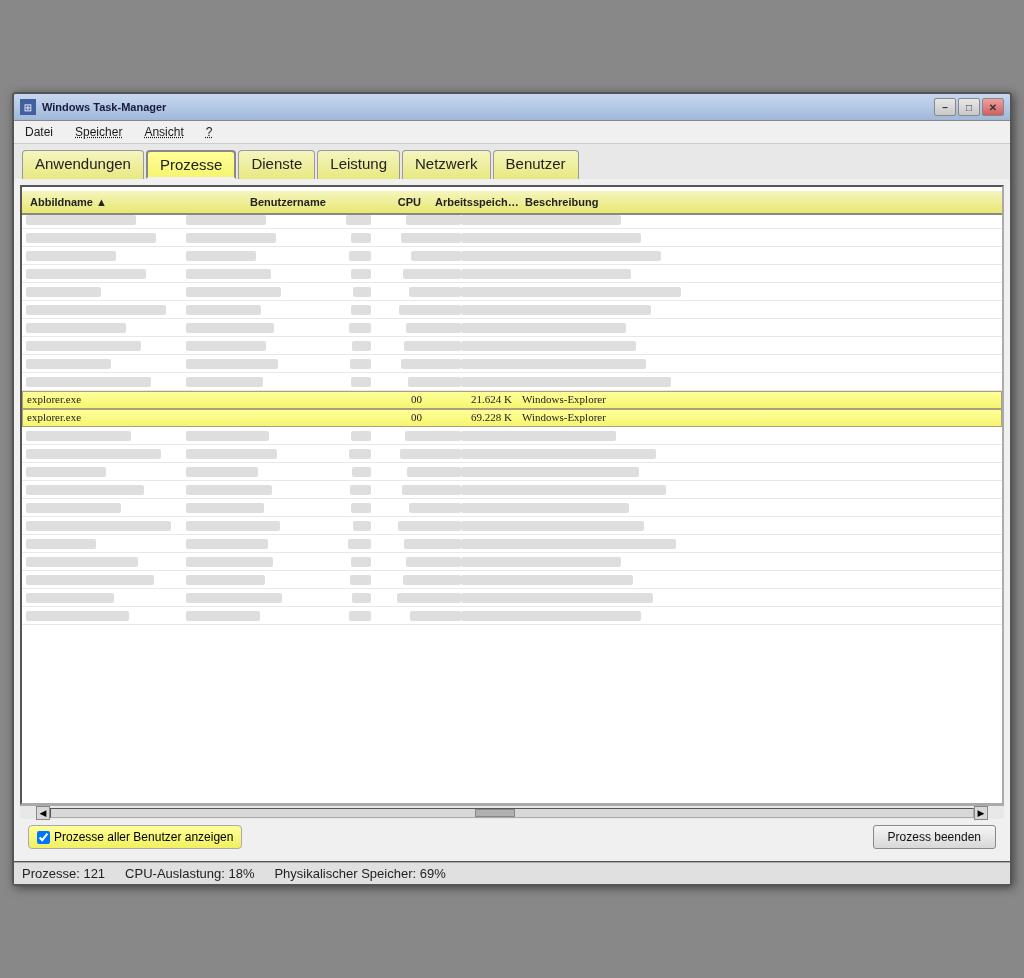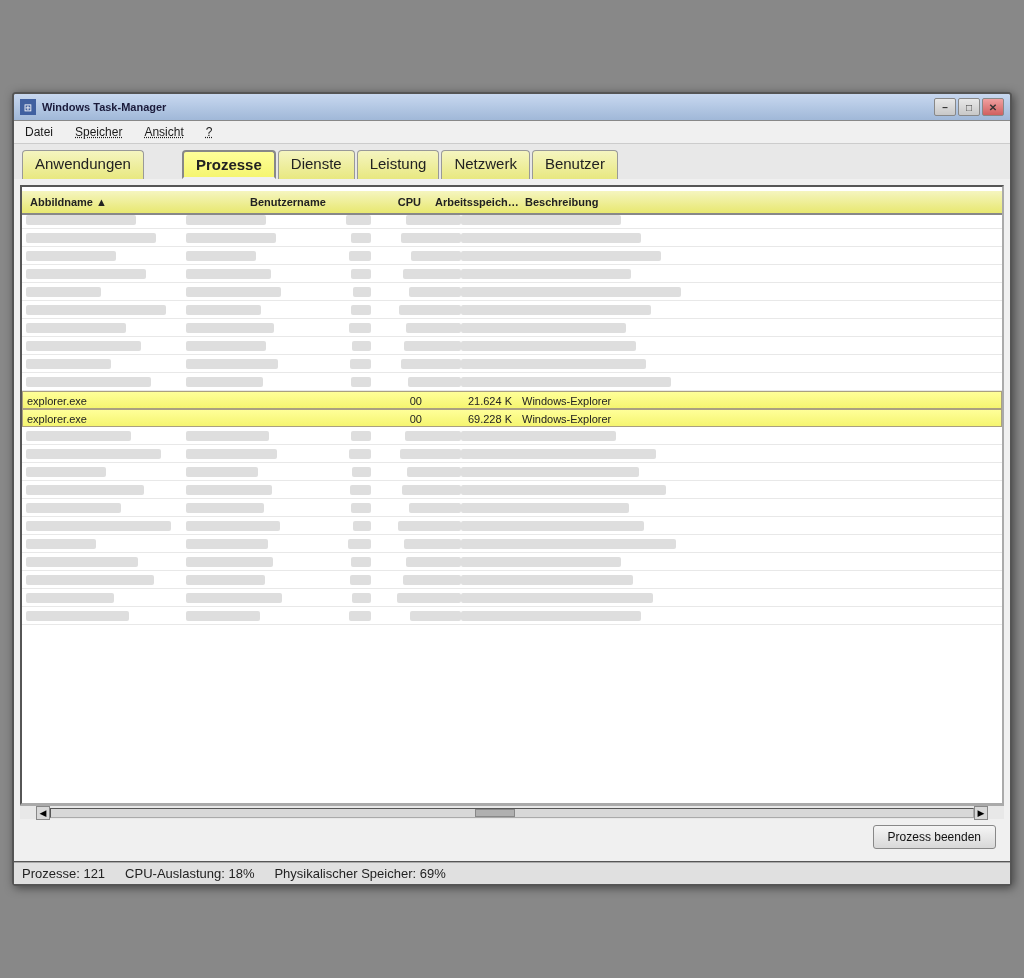--- a/index.html
+++ b/index.html
@@ -80,23 +80,22 @@
       background: linear-gradient(to bottom, #f5f5c0, #e8e880);
       cursor: pointer;
       font-size: 15px;
       border-radius: 4px 4px 0 0;
       color: #222;
     }
     .tab.active {
       background: linear-gradient(to bottom, #ffff99, #f5f570);
       border: 2px solid #888;
       border-bottom: 2px solid #f0f0f0;
-      font-weight: bold;
+      font-weight: normal;
       z-index: 2;
-      margin-left: 36px;
     }
     .content-area {
       background: #f0f0f0;
       padding: 6px;
     }
     .process-table-container {
       border: 2px inset #aaa;
       background: white;
       height: 620px;
       overflow: hidden;
@@ -128,21 +127,22 @@
     .table-body {
       flex: 1;
       overflow-y: auto;
       overflow-x: auto;
     }
     .table-row {
       display: flex;
       padding: 1px 4px;
       border-bottom: 1px solid #e8e8e8;
       min-height: 18px;
-      align-items: flex-end;
+      align-items: flex-start;
+      font-family: Liberation Serif, serif;
     }
     .table-row.highlighted {
       background: linear-gradient(to bottom, #ffff99, #f5f570);
       border: 1px solid #aaa080;
     }
     .cell {
       font-size: 11px;
       color: #222;
       white-space: nowrap;
       overflow: hidden;
@@ -660,20 +660,24 @@
 
     <div class="h-scrollbar">
       <div class="arrow-btn">◀</div>
       <div class="h-scroll-track">
         <div class="h-scroll-thumb"></div>
       </div>
       <div class="arrow-btn">▶</div>
     </div>
 
     <div class="bottom-bar">
+      <div class="show-all-checkbox">
+        <input type="checkbox" checked="" style="">
+        <label>Prozesse aller Benutzer anzeigen</label>
+      </div>
       <button class="end-process-btn">Prozess beenden</button>
     </div>
   </div>
 
   <div class="status-bar">
     <span>Prozesse: 121</span>
     <span>CPU-Auslastung: 18%</span>
     <span>Physikalischer Speicher: 69%</span>
   </div>
 </div>

